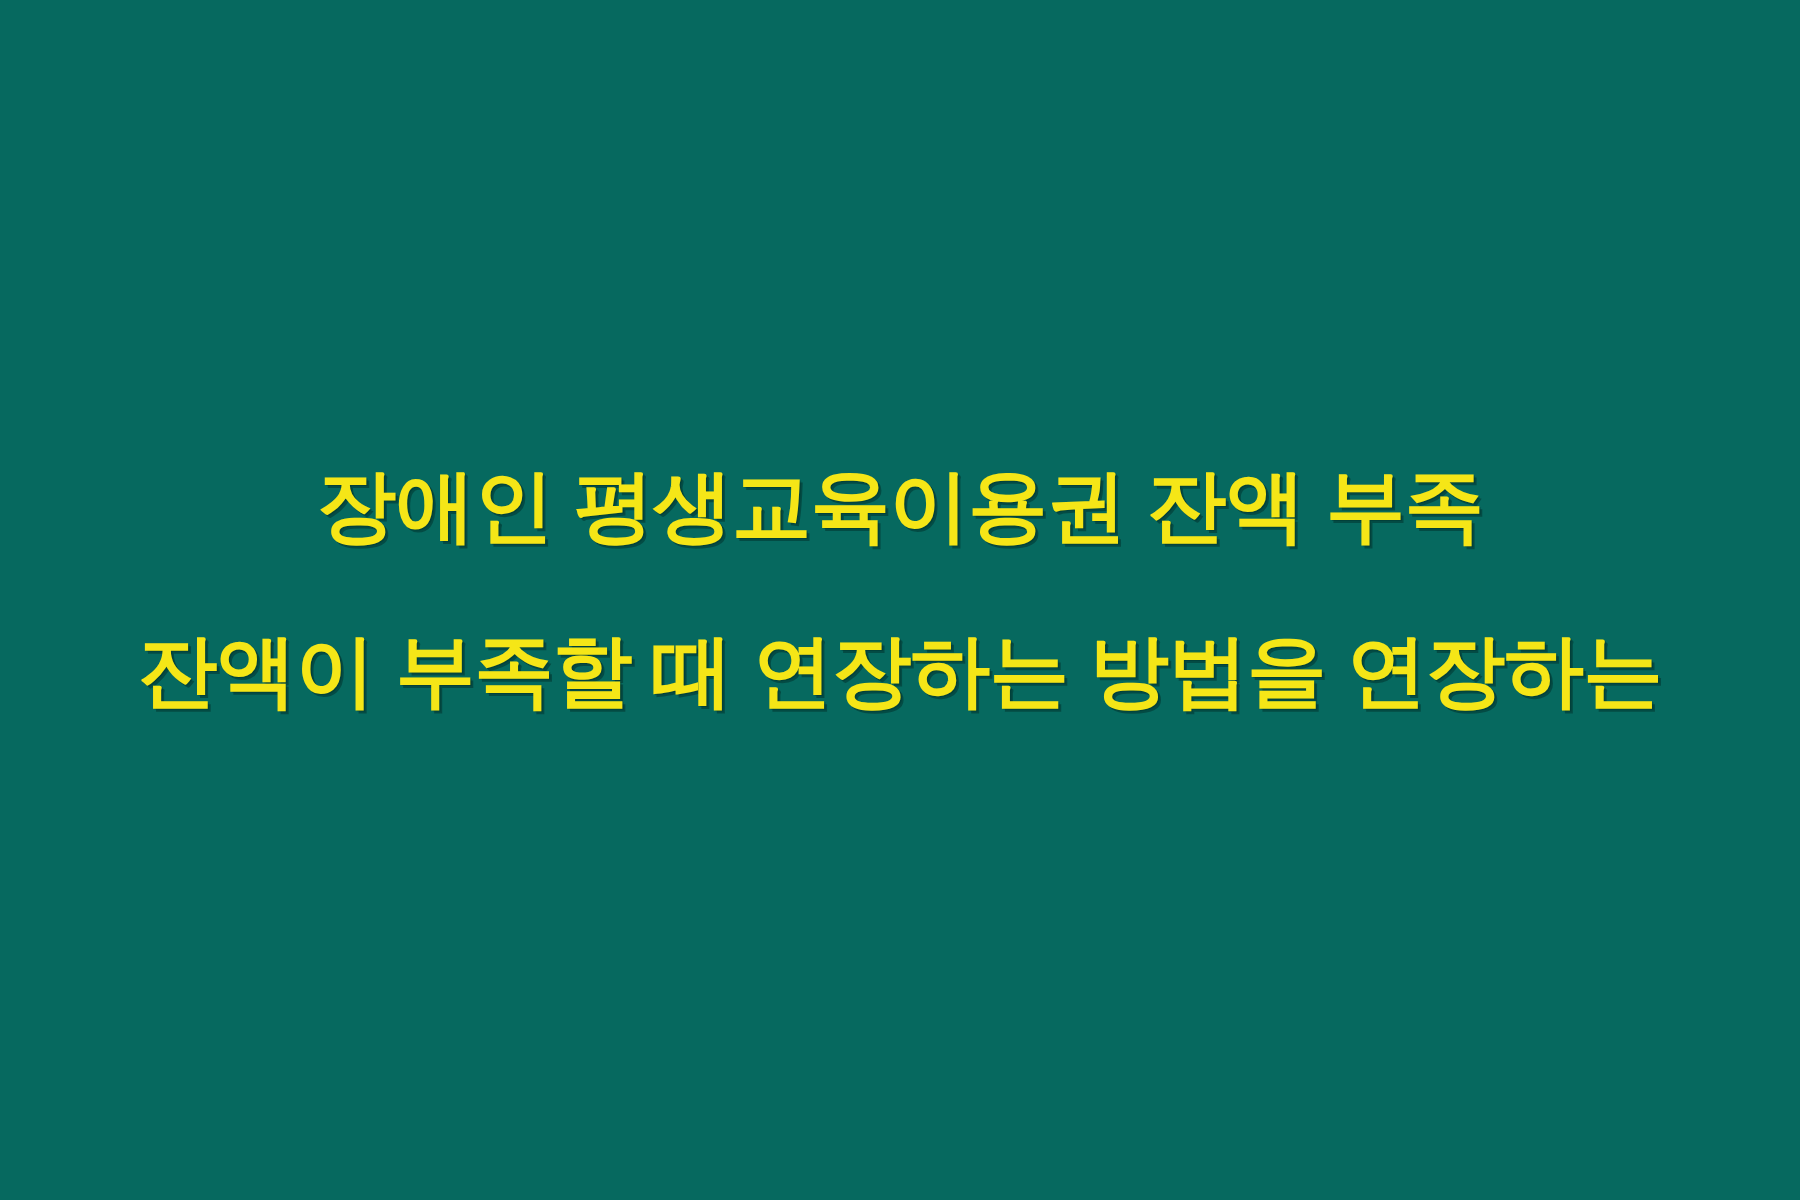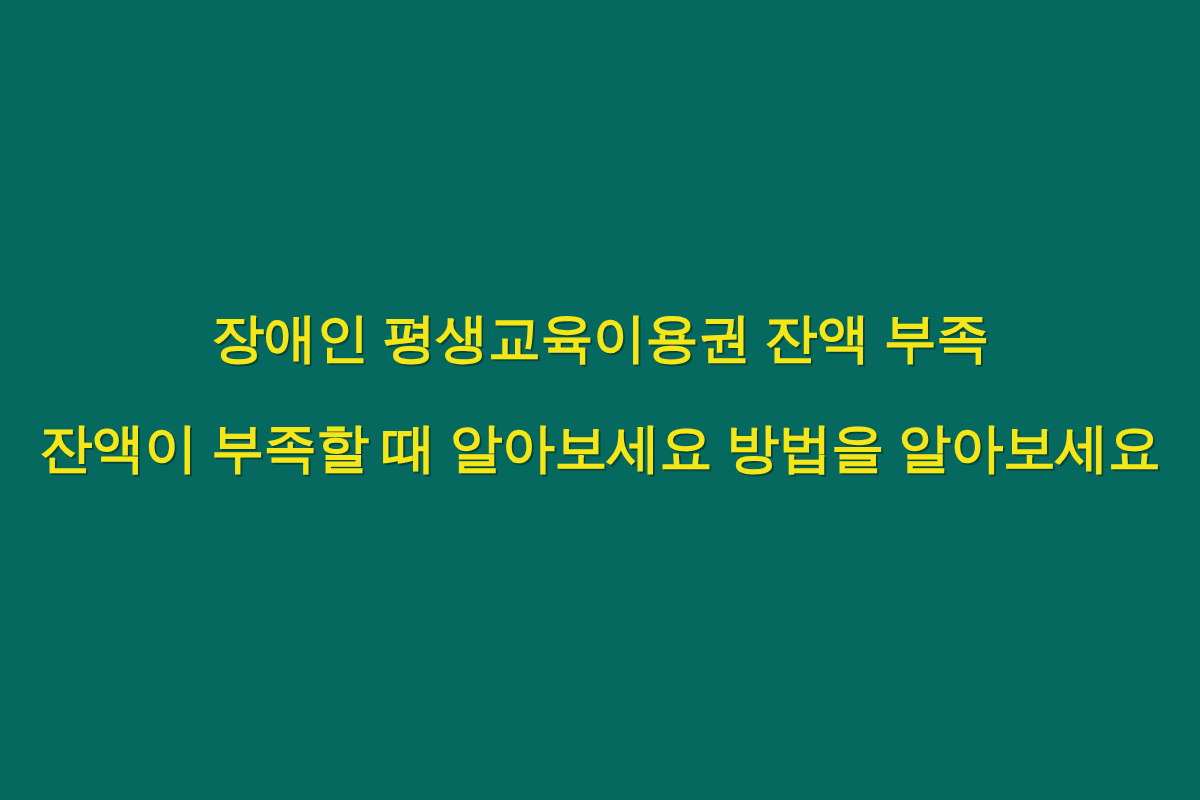--- a/index.html
+++ b/index.html
@@ -65,17 +65,17 @@
 
 <div id="banner">
 
   <div id="text-block">
 
     <h1 id="title" class="headline">
       <span class="title-line">장애인 평생교육이용권 잔액 부족</span>
     </h1>
 
     <h2 id="subtitle" class="headline">
-      <span class="title-line">잔액이 부족할 때 알아보세요 방법을 알아보세요</span>
+      <span class="title-line">잔액이 부족할 때 연장하는 방법을 연장하는</span>
     </h2>
 
   </div>
 </div>
 
 </body></html>

